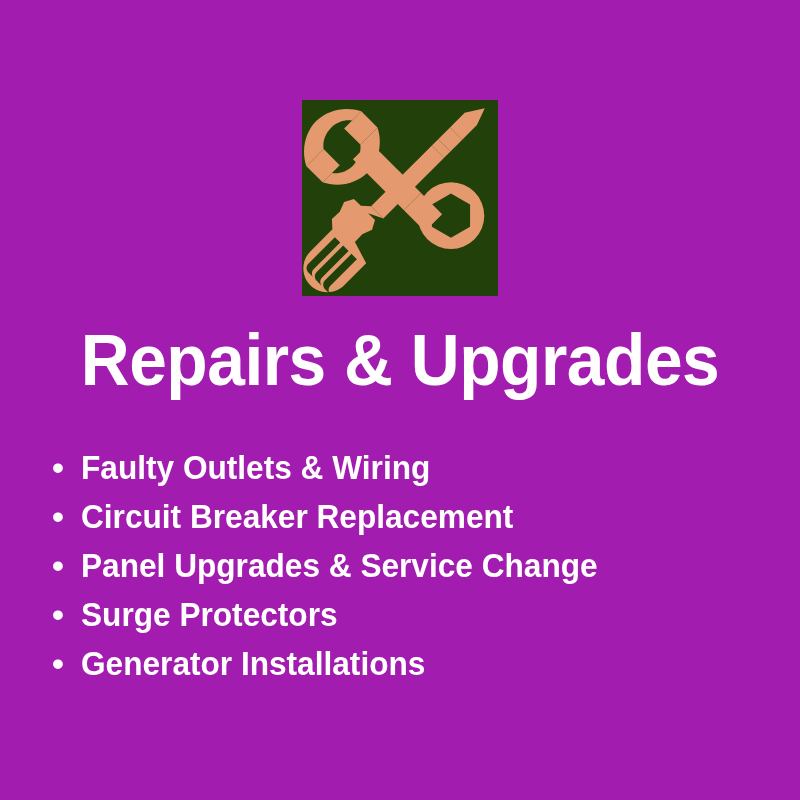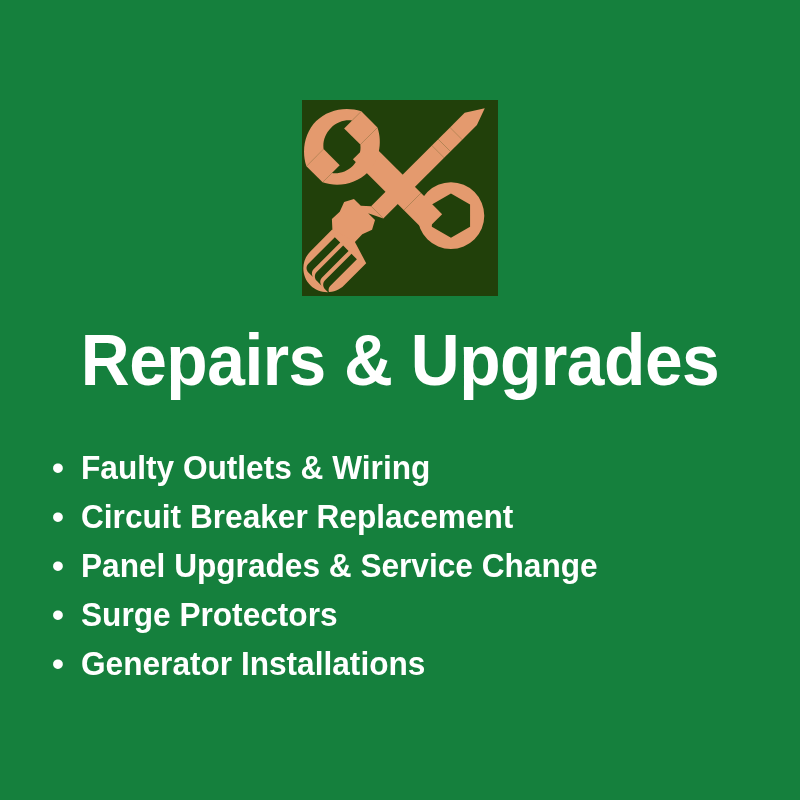--- a/index.html
+++ b/index.html
@@ -9,21 +9,21 @@
   body {
     width: 800px;
     height: 800px;
     overflow: hidden;
     font-family: "Liberation Sans", sans-serif;
   }
   #card {
     position: relative;
     width: 800px;
     height: 800px;
-    background: #15803d;
+    background: #a21caf;
     box-sizing: border-box;
     overflow: hidden;
   }
 
   
   #icon-wrap {
     position: absolute;
     left: 0;
     top: 100px;
     width: 800px;

